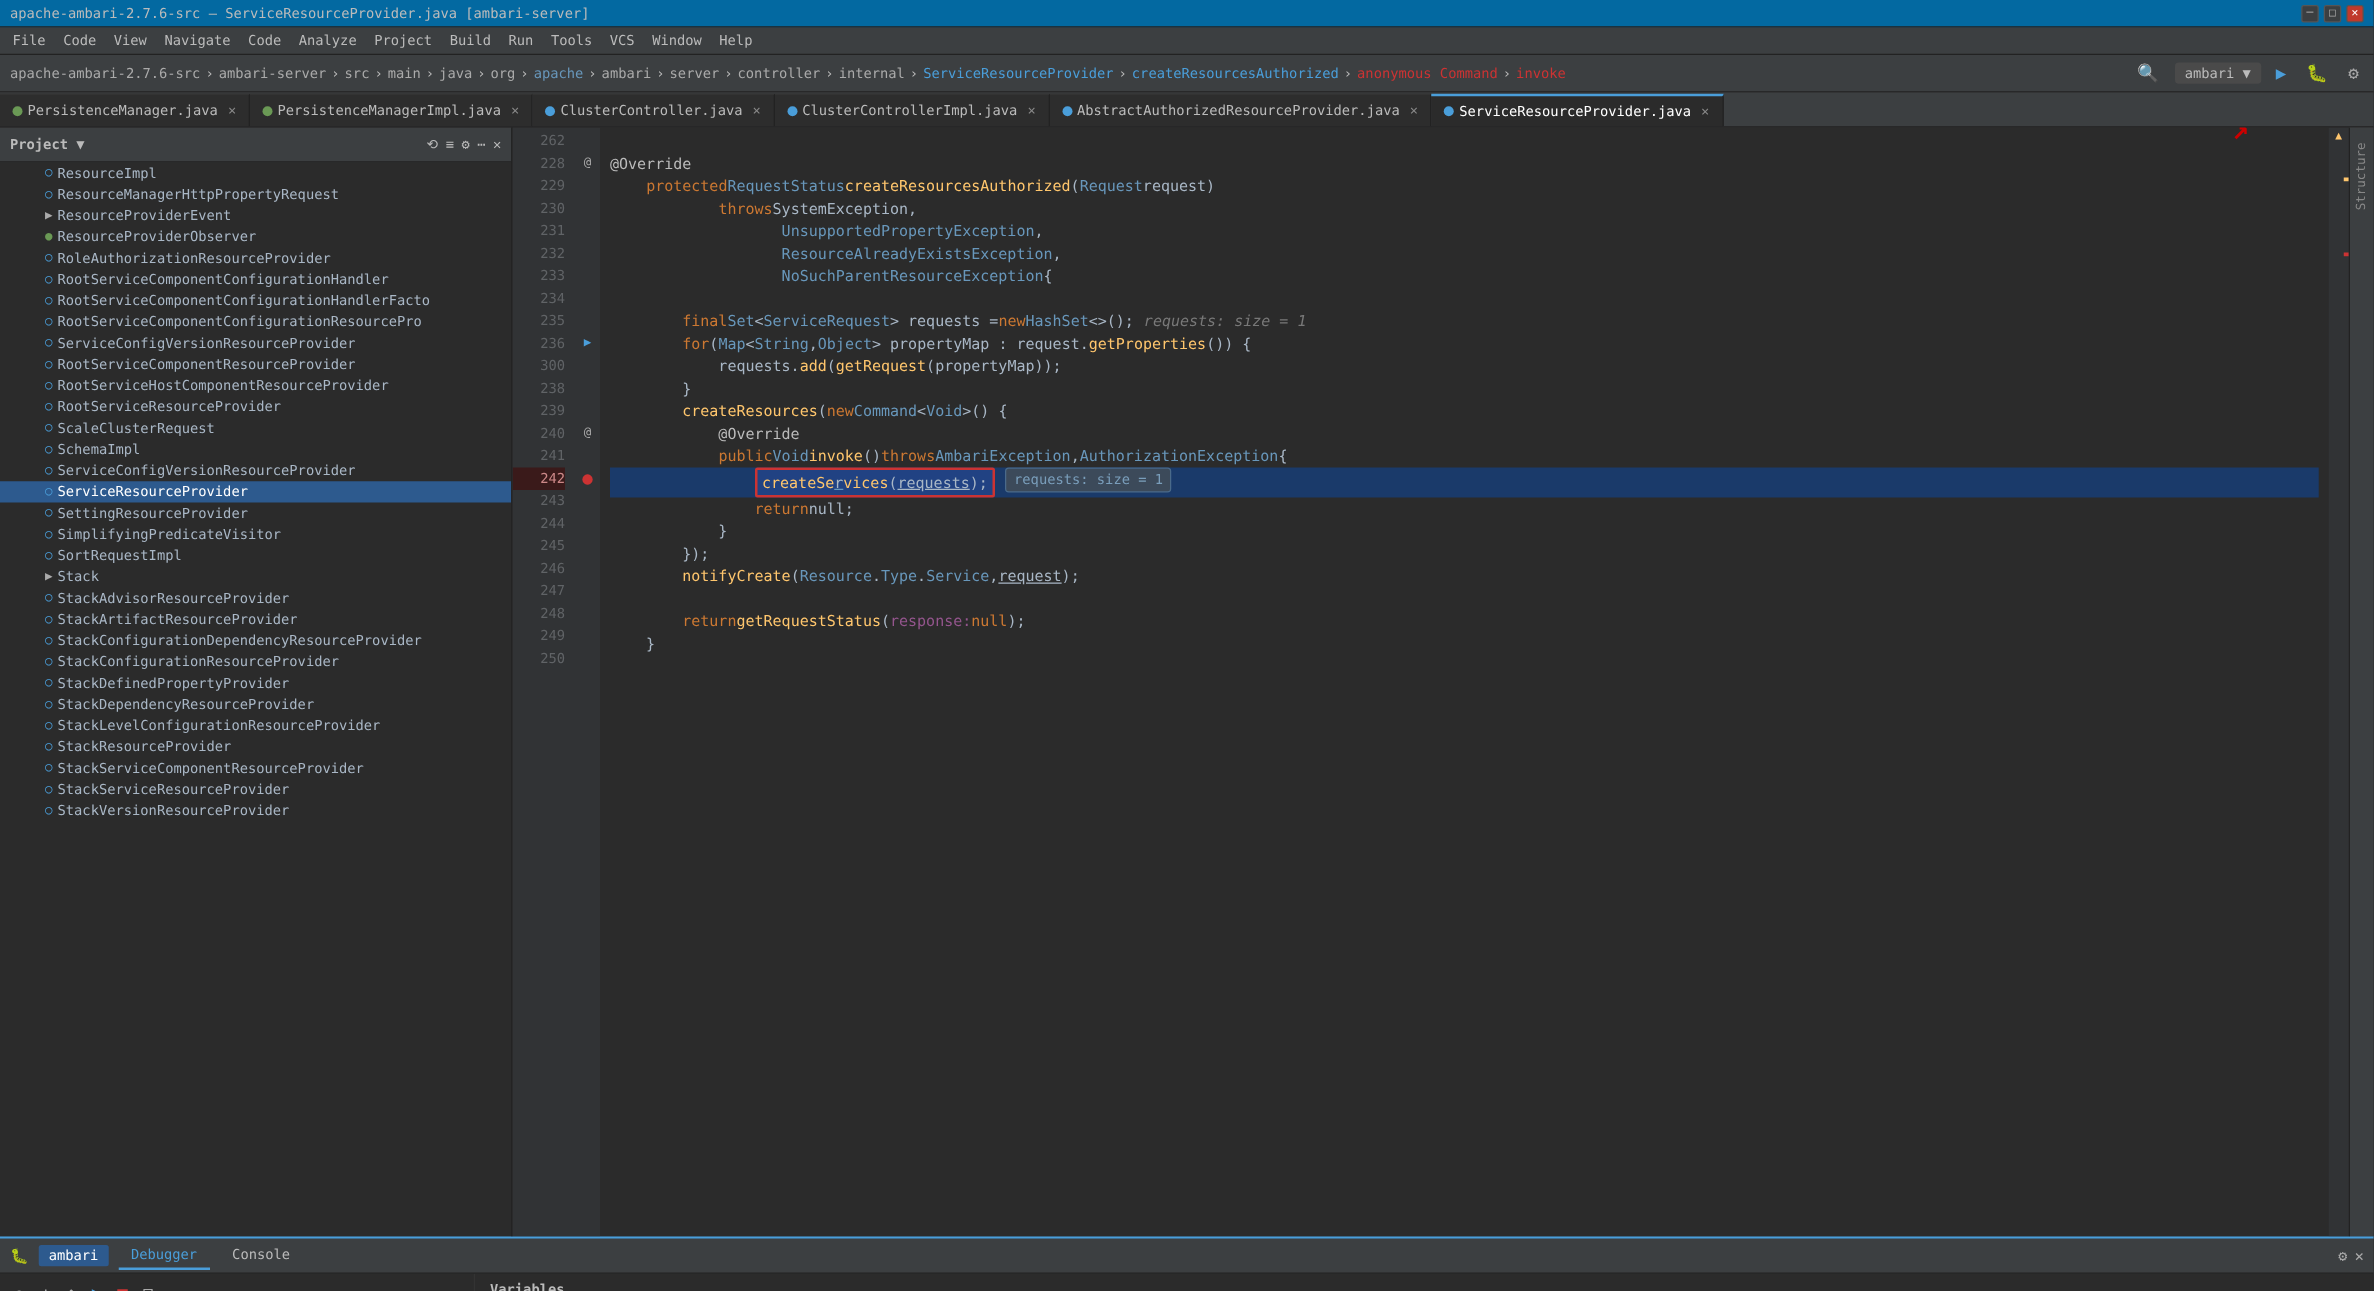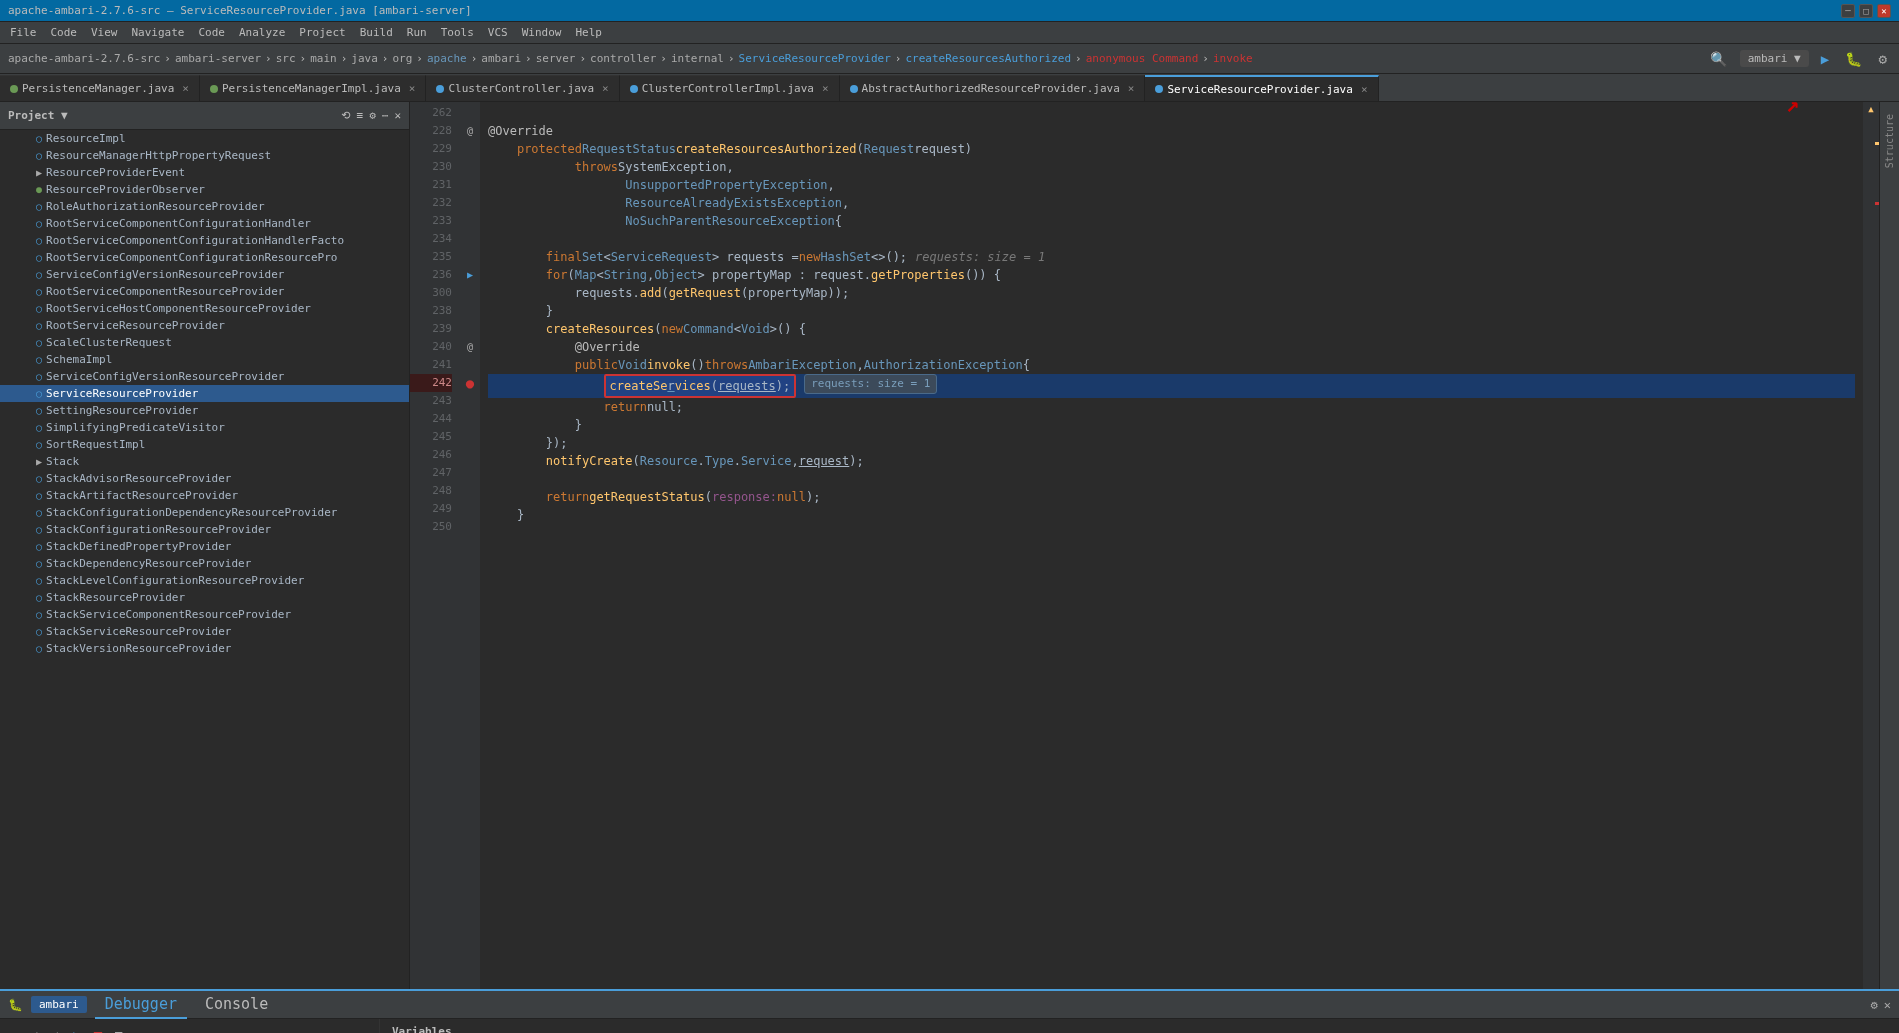--- a/index.html
+++ b/index.html
@@ -185,21 +185,21 @@
       background: #3c3f41;
       height: 28px;
       display: flex;
       align-items: center;
       padding: 0 8px;
       gap: 8px;
       border-bottom: 1px solid #222;
     }
     .debug-tab {
       padding: 4px 10px;
-      font-size: 15px;
+      font-size: 11px;
       color: #bbb;
       cursor: pointer;
       border-bottom: 2px solid transparent;
     }
     .debug-tab.active { color: #4a9eda; border-bottom: 2px solid #4a9eda; }
     .debug-body { display: flex; flex: 1; overflow: hidden; }
     .debug-left { width: 380px; border-right: 1px solid #333; overflow-y: auto; padding: 4px; }
     .debug-right { flex: 1; overflow-y: auto; padding: 4px; }
     .debug-toolbar { display: flex; align-items: center; gap: 4px; padding: 2px 4px; }
     .dbg-btn { color: #aaa; cursor: pointer; font-size: 14px; padding: 2px 4px; }

